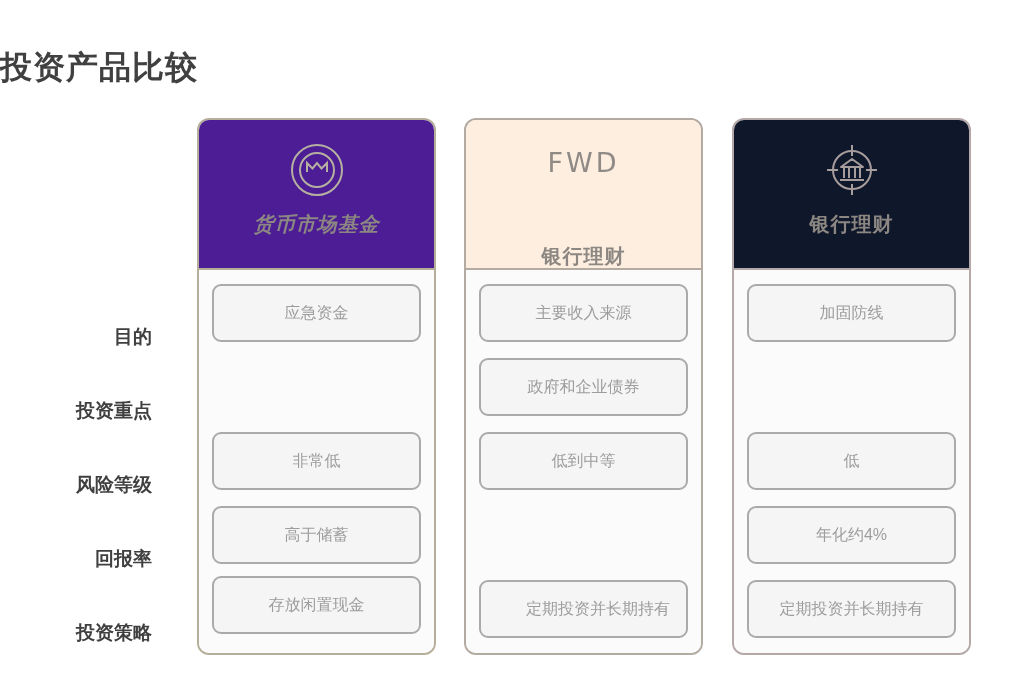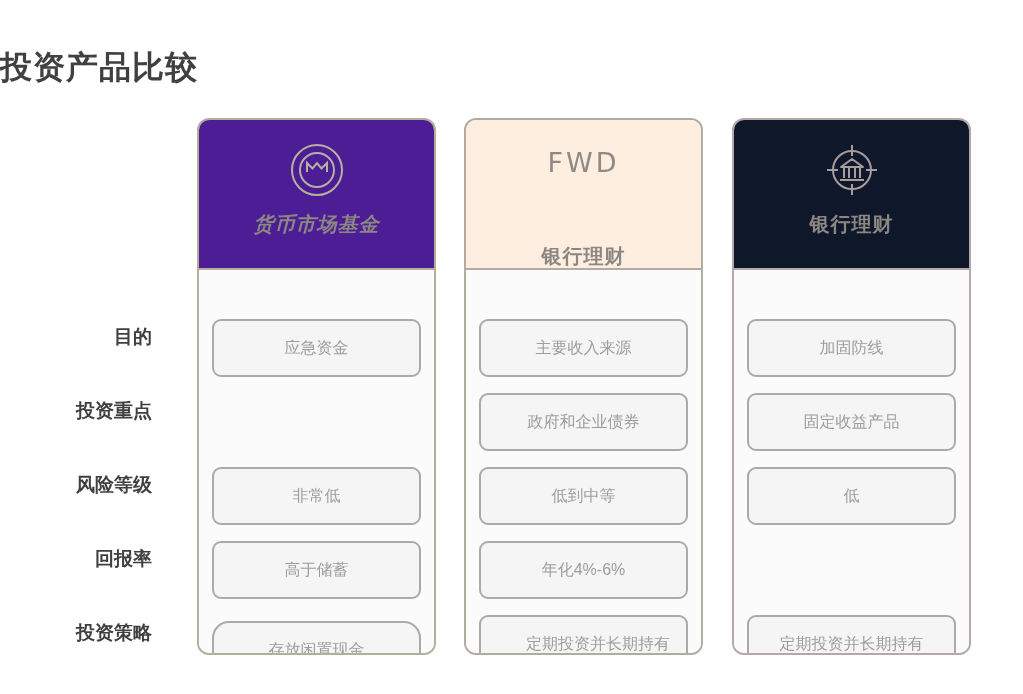--- a/index.html
+++ b/index.html
@@ -105,21 +105,20 @@
     font-weight: bold;
     color: #8c8782;
     letter-spacing: 1px;
     line-height: 24px;
   }
 
   .card-body {
     position: relative;
     background: #fbfbfb;
     height: 385px;
-    margin-top: 35px;
   }
 
   .cell {
     position: absolute;
     left: 13px;
     width: 209px;
     height: 58px;
     border: 2px solid #aaaaaa;
     border-radius: 9px;
     box-sizing: border-box;
@@ -156,36 +155,35 @@
           <circle cx="28" cy="28" r="17" fill="none" stroke="#b5b0a0" stroke-width="2"></circle>
           <path d="M18 30 L18 21 L23.5 26.5 L28 21 L32.5 26.5 L38 21 L38 30" fill="none" stroke="#b5b0a0" stroke-width="2" stroke-linejoin="miter"></path>
         </svg>
       </div>
       <div class="card-title">货币市场基金</div>
     </div>
     <div class="card-body">
       <div class="cell" style="top: 14px;">应急资金</div>
       <div class="cell" style="top: 236px;">高于储蓄</div>
       <div class="cell" style="top: 162px;">非常低</div>
-      <div class="cell" style="top: 316px; border-radius: 17px;">存放闲置现金</div>
+      <div class="cell" style="top: 306px;">存放闲置现金</div>
     </div>
   </div>
 
   <div class="card card-2">
     <div class="card-header">
       <div class="card-logo">
         <span class="card-logo-text">FWD</span>
       </div>
       <div class="card-title">银行理财</div>
     </div>
     <div class="card-body">
       <div class="cell" style="top: 14px;">主要收入来源</div>
       <div class="cell" style="top: 162px;">低到中等</div>
       <div class="cell" style="top: 88px;">政府和企业债券</div>
-      <div class="cell" style="top: 236px;">年化4%-6%</div>
       <div class="cell" style="top: 310px; padding-left: 29px;">定期投资并长期持有</div>
     </div>
   </div>
 
   <div class="card card-3">
     <div class="card-header">
       <div class="card-logo">
         <svg width="56" height="56" viewBox="0 0 56 56" aria-hidden="true">
           <circle cx="28" cy="28" r="19" fill="none" stroke="#a79d9d" stroke-width="2"></circle>
           <line x1="28" y1="3" x2="28" y2="14" stroke="#a79d9d" stroke-width="2"></line>
@@ -197,19 +195,19 @@
           <line x1="25" y1="26" x2="25" y2="36" stroke="#a79d9d" stroke-width="2"></line>
           <line x1="31" y1="26" x2="31" y2="36" stroke="#a79d9d" stroke-width="2"></line>
           <line x1="36" y1="26" x2="36" y2="36" stroke="#a79d9d" stroke-width="2"></line>
           <line x1="16" y1="38" x2="40" y2="38" stroke="#a79d9d" stroke-width="2"></line>
         </svg>
       </div>
       <div class="card-title">银行理财</div>
     </div>
     <div class="card-body">
       <div class="cell" style="top: 14px;">加固防线</div>
-      <div class="cell" style="top: 88px;">固定收益产品</div>
       <div class="cell" style="top: 162px;">低</div>
+      <div class="cell" style="top: 236px;">年化约4%</div>
       <div class="cell" style="top: 310px;">定期投资并长期持有</div>
     </div>
   </div>
 
 </div>
 
 </body></html>

